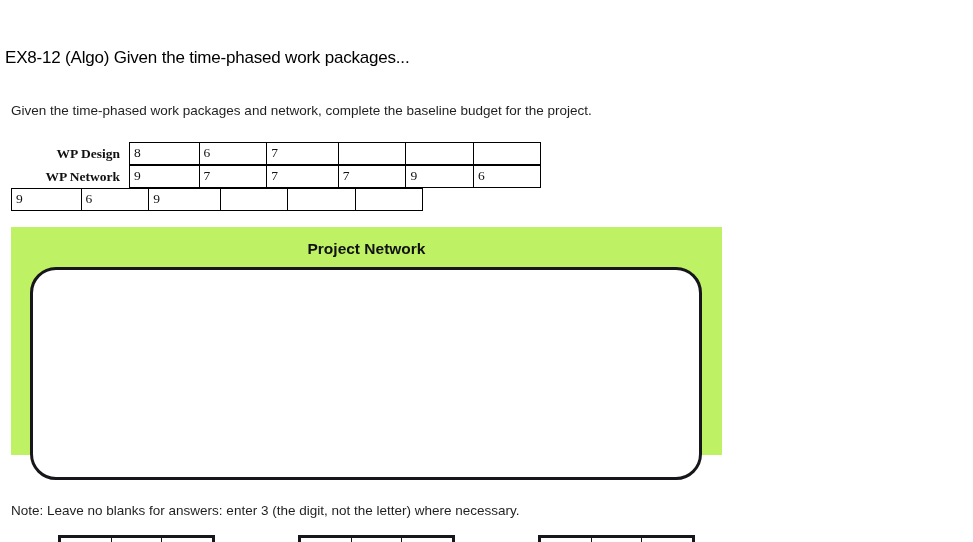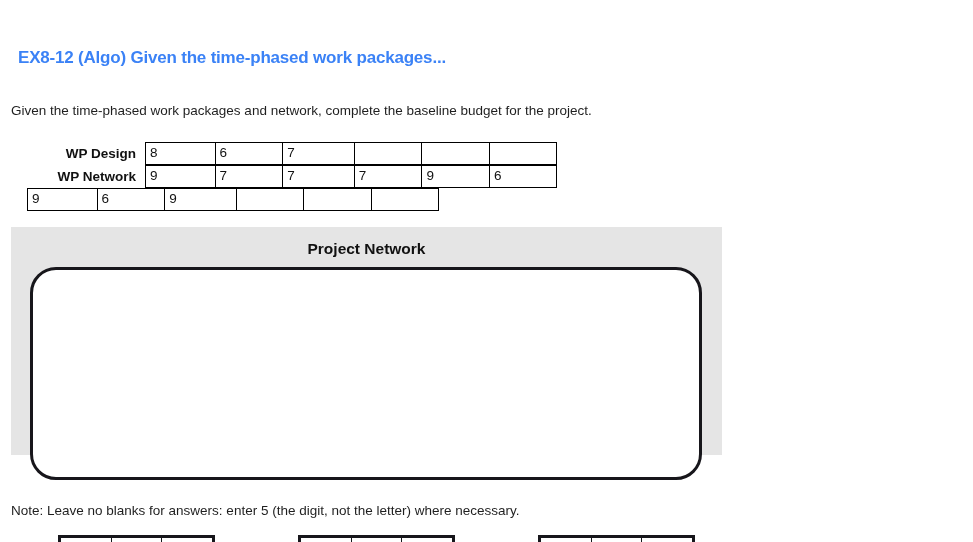--- a/index.html
+++ b/index.html
@@ -12,43 +12,44 @@
     height: 542px;
     font-family: "Liberation Sans", sans-serif;
     color: #1a1a1a;
     position: relative;
     overflow: hidden;
   }
 
   
   .page-title {
     position: absolute;
-    left: 18px;
+    left: 5px;
     top: 48px;
     font-size: 17px;
-    font-weight: bold;
+    font-weight: normal;
     letter-spacing: -0.2px;
-    color: #3b82f6;
+    color: #000000;
     white-space: nowrap;
   }
   .intro-text {
     position: absolute;
     left: 11px;
     top: 103px;
     font-size: 13.5px;
     color: #1f1f1f;
     white-space: nowrap;
     text-align: center;
   }
 
   
   .wp-block {
     position: absolute;
-    left: 27px;
+    left: 11px;
     top: 142px;
+    font-family: Liberation Serif, serif;
   }
   .wp-row {
     display: flex;
     align-items: stretch;
     height: 23px;
   }
   .wp-label {
     width: 118px;
     padding-right: 9px;
     box-sizing: border-box;
@@ -81,21 +82,21 @@
   .wp-cell.w5 { width: 69px; }
   .wp-cell.w6 { width: 68px; }
 
   
   .network-panel {
     position: absolute;
     left: 11px;
     top: 227px;
     width: 711px;
     height: 228px;
-    background: #e5e5e5;
+    background: #bef264;
   }
   .network-title {
     position: absolute;
     left: 0;
     right: 0;
     top: 13px;
     text-align: center;
     font-size: 15.5px;
     font-weight: bold;
     color: #111111;
@@ -245,13 +246,13 @@
         <div class="node-cell"></div>
         <div class="node-cell">3</div>
         <div class="node-cell"></div>
       </div>
 
     </div>
   </div>
 
 </div>
 
-<div class="note-text">Note: Leave no blanks for answers: enter 5 (the digit, not the letter) where necessary.</div>
+<div class="note-text">Note: Leave no blanks for answers: enter 3 (the digit, not the letter) where necessary.</div>
 
 </body></html>

